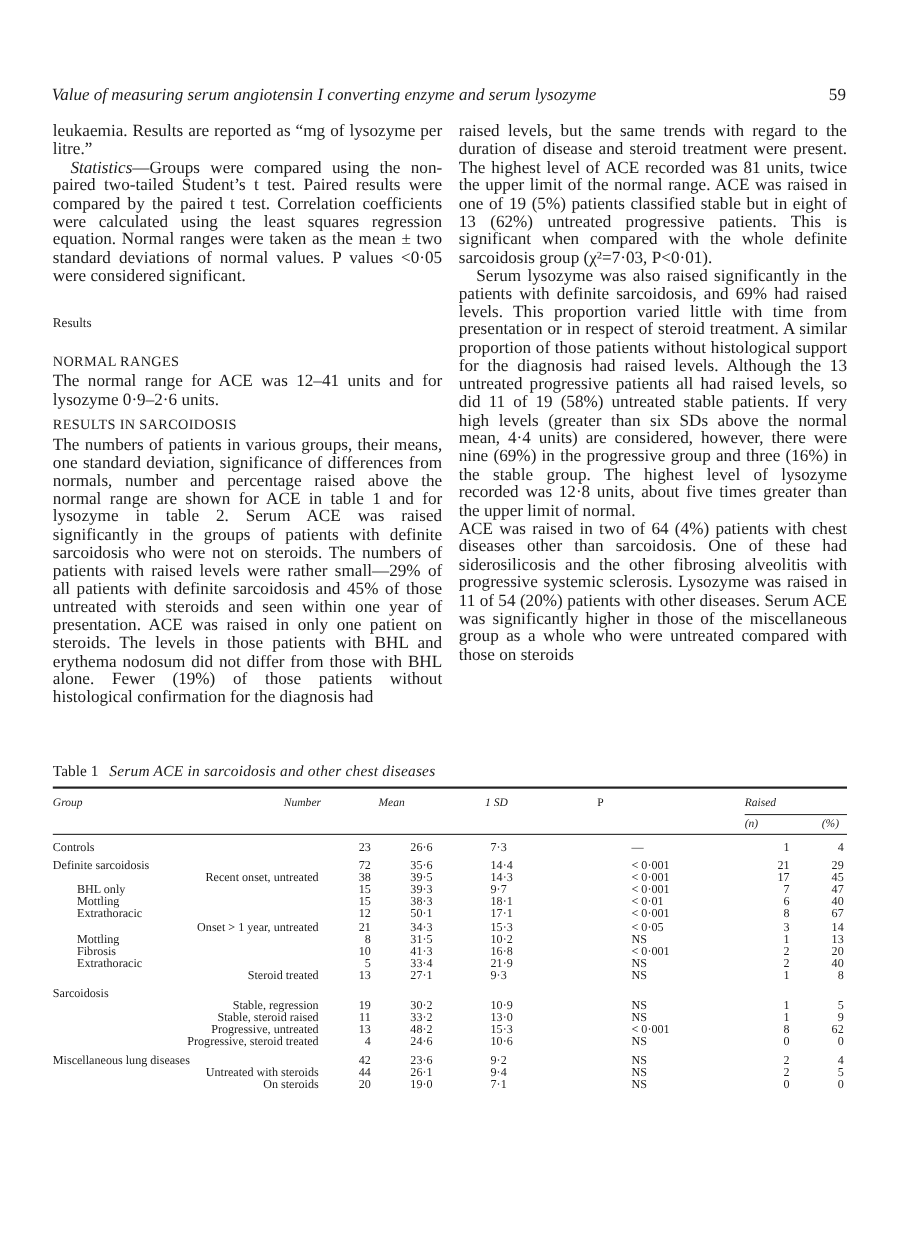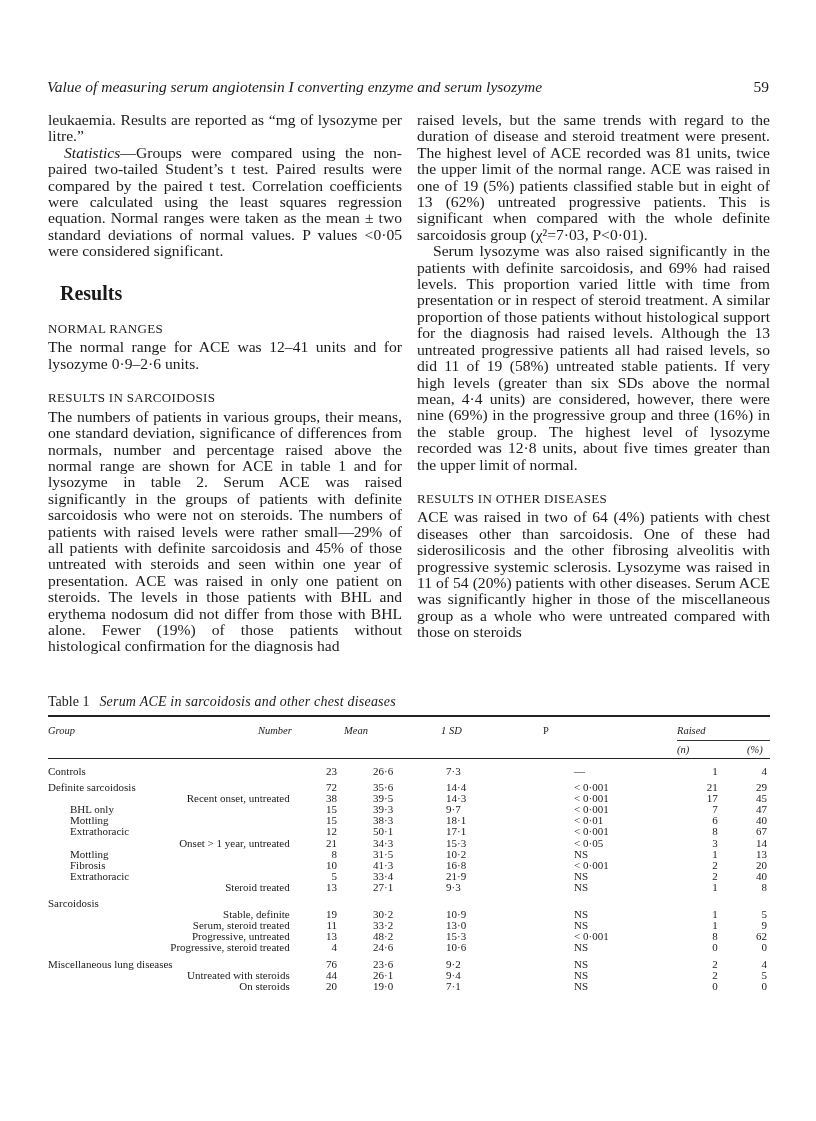--- a/index.html
+++ b/index.html
@@ -18,21 +18,21 @@
   .col {
     position: absolute; top: 112px; width: 354px;
     font-size: 15.6px; line-height: 16.4px; text-align: justify;
   }
   .col-left { left: 48px; }
   .col-right { left: 417px; width: 353px; }
   .col p { margin: 0; }
   .col p.indent { text-indent: 16px; }
   .col .ital { font-style: italic; }
   .section-head {
-    font-weight: bold; font-size: 20px; margin: 25px 0 20px 12px;
+    font-weight: normal; font-size: 12px; margin: 25px 0 20px 0;
   }
   .subhead {
     font-size: 13px; letter-spacing: 0.3px; text-transform: uppercase;
     margin: 16px 0 2px 0;
   }
 
   .table-caption {
     position: absolute; left: 48px; top: 694px; font-size: 14px;
   }
   .table-caption .cap-title { font-style: italic; margin-left: 10px; letter-spacing: 0.2px; }
@@ -68,28 +68,27 @@
 
 <div class="running-head">Value of measuring serum angiotensin I converting enzyme and serum lysozyme</div>
 <div class="page-number">59</div>
 
 <div class="col col-left">
   <p>leukaemia. Results are reported as “mg of lysozyme per litre.”</p>
   <p class="indent"><span class="ital">Statistics</span><span>—Groups were compared using the non-paired two-tailed Student’s t test. Paired results were compared by the paired t test. Correlation coefficients were calculated using the least squares regression equation. Normal ranges were taken as the mean ± two standard deviations of normal values. P values &lt;0·05 were considered significant.</span></p>
   <div class="section-head">Results</div>
   <div class="subhead">Normal ranges</div>
   <p>The normal range for ACE was 12–41 units and for lysozyme 0·9–2·6 units.</p>
-  <div class="subhead" style="margin-top:18px">Results in sarcoidosis</div>
+  <div class="subhead" style="margin-top:6px">Results in sarcoidosis</div>
   <p>The numbers of patients in various groups, their means, one standard deviation, significance of differences from normals, number and percentage raised above the normal range are shown for ACE in table 1 and for lysozyme in table 2. Serum ACE was raised significantly in the groups of patients with definite sarcoidosis who were not on steroids. The numbers of patients with raised levels were rather small—29% of all patients with definite sarcoidosis and 45% of those untreated with steroids and seen within one year of presentation. ACE was raised in only one patient on steroids. The levels in those patients with BHL and erythema nodosum did not differ from those with BHL alone. Fewer (19%) of those patients without histological confirmation for the diagnosis had</p>
 </div>
 
 <div class="col col-right">
   <p>raised levels, but the same trends with regard to the duration of disease and steroid treatment were present. The highest level of ACE recorded was 81 units, twice the upper limit of the normal range. ACE was raised in one of 19 (5%) patients classified stable but in eight of 13 (62%) untreated progressive patients. This is significant when compared with the whole definite sarcoidosis group (χ²=7·03, P&lt;0·01).</p>
   <p class="indent">Serum lysozyme was also raised significantly in the patients with definite sarcoidosis, and 69% had raised levels. This proportion varied little with time from presentation or in respect of steroid treatment. A similar proportion of those patients without histological support for the diagnosis had raised levels. Although the 13 untreated progressive patients all had raised levels, so did 11 of 19 (58%) untreated stable patients. If very high levels (greater than six SDs above the normal mean, 4·4 units) are considered, however, there were nine (69%) in the progressive group and three (16%) in the stable group. The highest level of lysozyme recorded was 12·8 units, about five times greater than the upper limit of normal.</p>
-  <div class="subhead" style="margin-top:18px">Results in other diseases</div>
   <p>ACE was raised in two of 64 (4%) patients with chest diseases other than sarcoidosis. One of these had siderosilicosis and the other fibrosing alveolitis with progressive systemic sclerosis. Lysozyme was raised in 11 of 54 (20%) patients with other diseases. Serum ACE was significantly higher in those of the miscellaneous group as a whole who were untreated compared with those on steroids</p>
 </div>
 
 <div class="table-caption">
   <span>Table 1</span><span class="cap-title">Serum ACE in sarcoidosis and other chest diseases</span>
 </div>
 
 <div class="rule rule-top"></div>
 <div class="th" style="left:48px">Group</div>
 <div class="th" style="left:258px">Number</div>
@@ -206,30 +205,30 @@
     <tr class="sp">
       <td class="c-group">Sarcoidosis</td>
       <td class="c-num"></td>
       <td class="c-mean"></td>
       <td class="c-sd"></td>
       <td class="c-p"></td>
       <td class="c-n"></td>
       <td class="c-pct"></td>
     </tr>
     <tr>
-      <td class="c-group lvl1">Stable, definite</td>
+      <td class="c-group lvl1">Stable, regression</td>
       <td class="c-num">19</td>
       <td class="c-mean">30·2</td>
       <td class="c-sd">10·9</td>
       <td class="c-p">NS</td>
       <td class="c-n">1</td>
       <td class="c-pct">5</td>
     </tr>
     <tr>
-      <td class="c-group lvl1">Serum, steroid treated</td>
+      <td class="c-group lvl1">Stable, steroid raised</td>
       <td class="c-num">11</td>
       <td class="c-mean">33·2</td>
       <td class="c-sd">13·0</td>
       <td class="c-p">NS</td>
       <td class="c-n">1</td>
       <td class="c-pct">9</td>
     </tr>
     <tr>
       <td class="c-group lvl1">Progressive, untreated</td>
       <td class="c-num">13</td>
@@ -243,21 +242,21 @@
       <td class="c-group lvl1">Progressive, steroid treated</td>
       <td class="c-num">4</td>
       <td class="c-mean">24·6</td>
       <td class="c-sd">10·6</td>
       <td class="c-p">NS</td>
       <td class="c-n">0</td>
       <td class="c-pct">0</td>
     </tr>
     <tr class="sp">
       <td class="c-group">Miscellaneous lung diseases</td>
-      <td class="c-num">76</td>
+      <td class="c-num">42</td>
       <td class="c-mean">23·6</td>
       <td class="c-sd">9·2</td>
       <td class="c-p">NS</td>
       <td class="c-n">2</td>
       <td class="c-pct">4</td>
     </tr>
     <tr>
       <td class="c-group lvl1">Untreated with steroids</td>
       <td class="c-num">44</td>
       <td class="c-mean">26·1</td>

